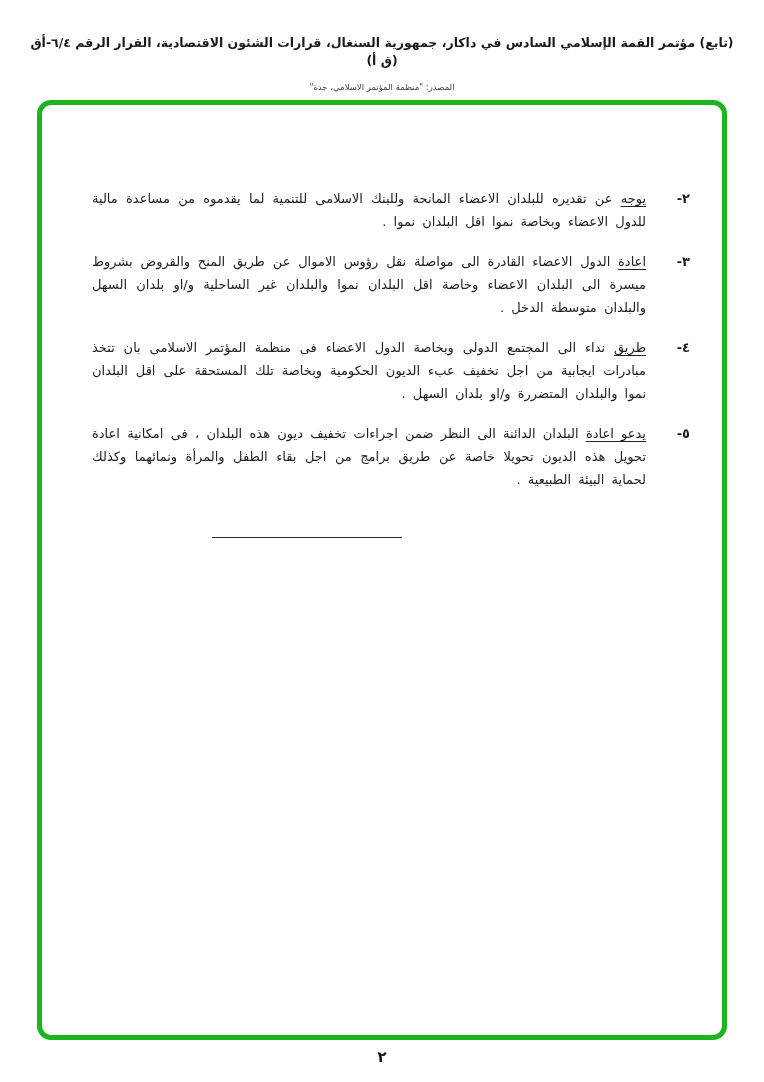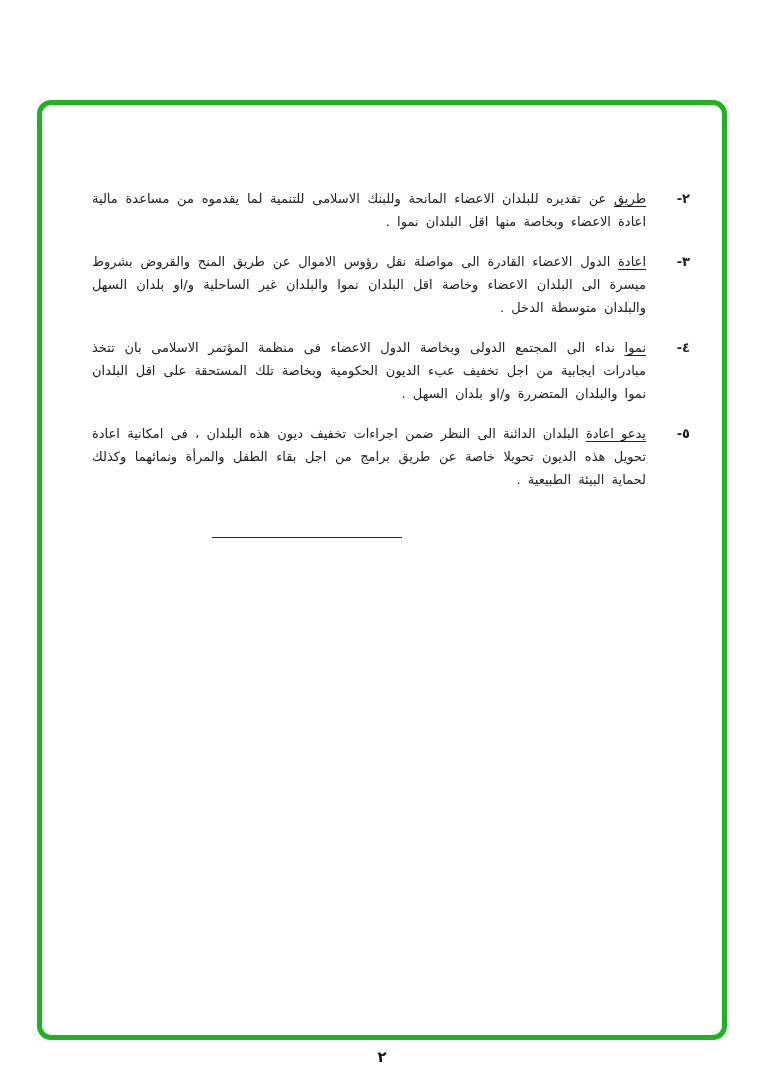--- a/index.html
+++ b/index.html
@@ -92,44 +92,48 @@
     font-size: 15px;
     font-weight: bold;
     color: #151515;
   }
 </style>
 </head>
 <body>
 
 <div class="page">
 
+  <div class="header">
+    <div class="header-title">(تابع) مؤتمر القمة الإسلامي السادس في داكار، جمهورية السنغال، قرارات الشئون الاقتصادية، القرار الرقم ٦/٤-أق (ق أ)</div>
+    <div class="header-source">المصدر: "منظمة المؤتمر الاسلامي، جدة"</div>
+  </div>
 
   <div class="frame">
     <div class="content">
 
       <div class="para">
         <div class="para-num">٢-</div>
         <div class="para-text">
-          <span class="lead">طريق</span>
-          <span>عن تقديره للبلدان الاعضاء المانحة وللبنك الاسلامى للتنمية لما يقدموه من مساعدة مالية اعادة الاعضاء وبخاصة منها اقل البلدان نموا .</span>
+          <span class="lead">يوجه</span>
+          <span>عن تقديره للبلدان الاعضاء المانحة وللبنك الاسلامى للتنمية لما يقدموه من مساعدة مالية للدول الاعضاء وبخاصة نموا اقل البلدان نموا .</span>
         </div>
       </div>
 
       <div class="para">
         <div class="para-num">٣-</div>
         <div class="para-text">
           <span class="lead">اعادة</span>
           <span>الدول الاعضاء القادرة الى مواصلة نقل رؤوس الاموال عن طريق المنح والقروض بشروط ميسرة الى البلدان الاعضاء وخاصة اقل البلدان نموا والبلدان غير الساحلية و/او بلدان السهل والبلدان متوسطة الدخل .</span>
         </div>
       </div>
 
       <div class="para">
         <div class="para-num">٤-</div>
         <div class="para-text">
-          <span class="lead">نموا</span>
+          <span class="lead">طريق</span>
           <span>نداء الى المجتمع الدولى وبخاصة الدول الاعضاء فى منظمة المؤتمر الاسلامى بان تتخذ مبادرات ايجابية من اجل تخفيف عبء الديون الحكومية وبخاصة تلك المستحقة على اقل البلدان نموا والبلدان المتضررة و/او بلدان السهل .</span>
         </div>
       </div>
 
       <div class="para">
         <div class="para-num">٥-</div>
         <div class="para-text">
           <span class="lead">يدعو اعادة</span>
           <span>البلدان الدائنة الى النظر ضمن اجراءات تخفيف ديون هذه البلدان ، فى امكانية اعادة تحويل هذه الديون تحويلا خاصة عن طريق برامج من اجل بقاء الطفل والمرأة ونمائهما وكذلك لحماية البيئة الطبيعية .</span>
         </div>

